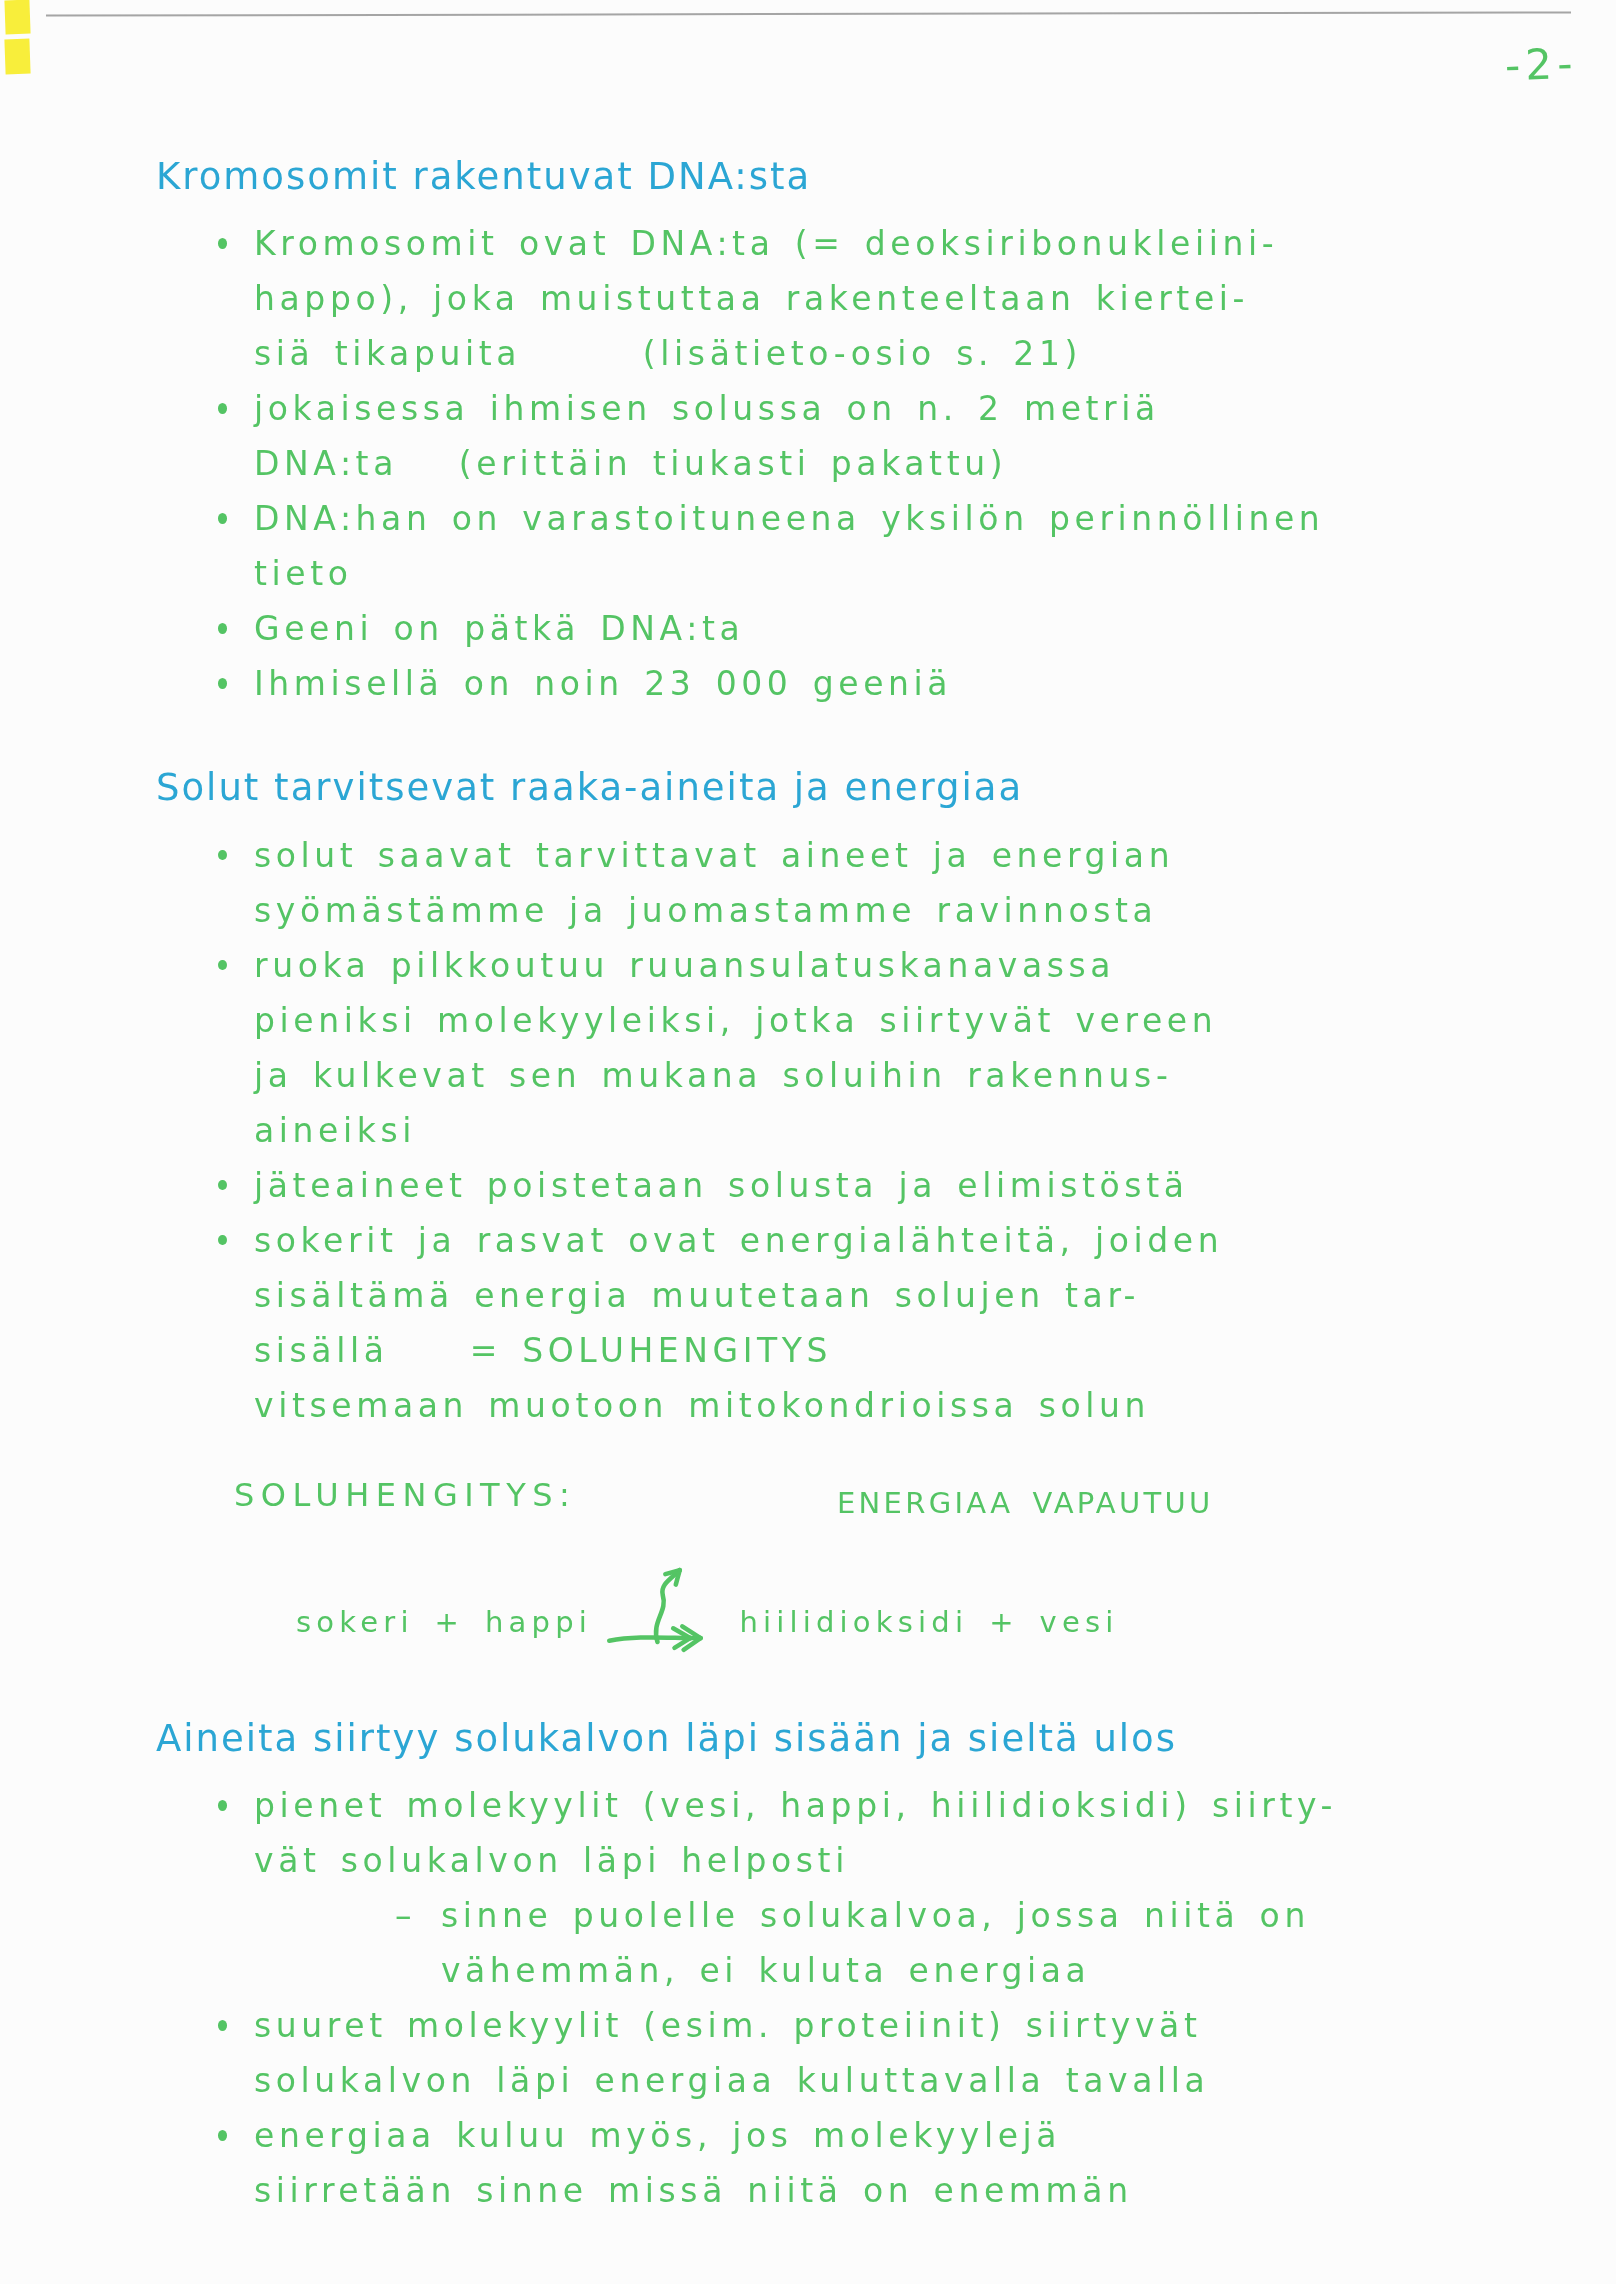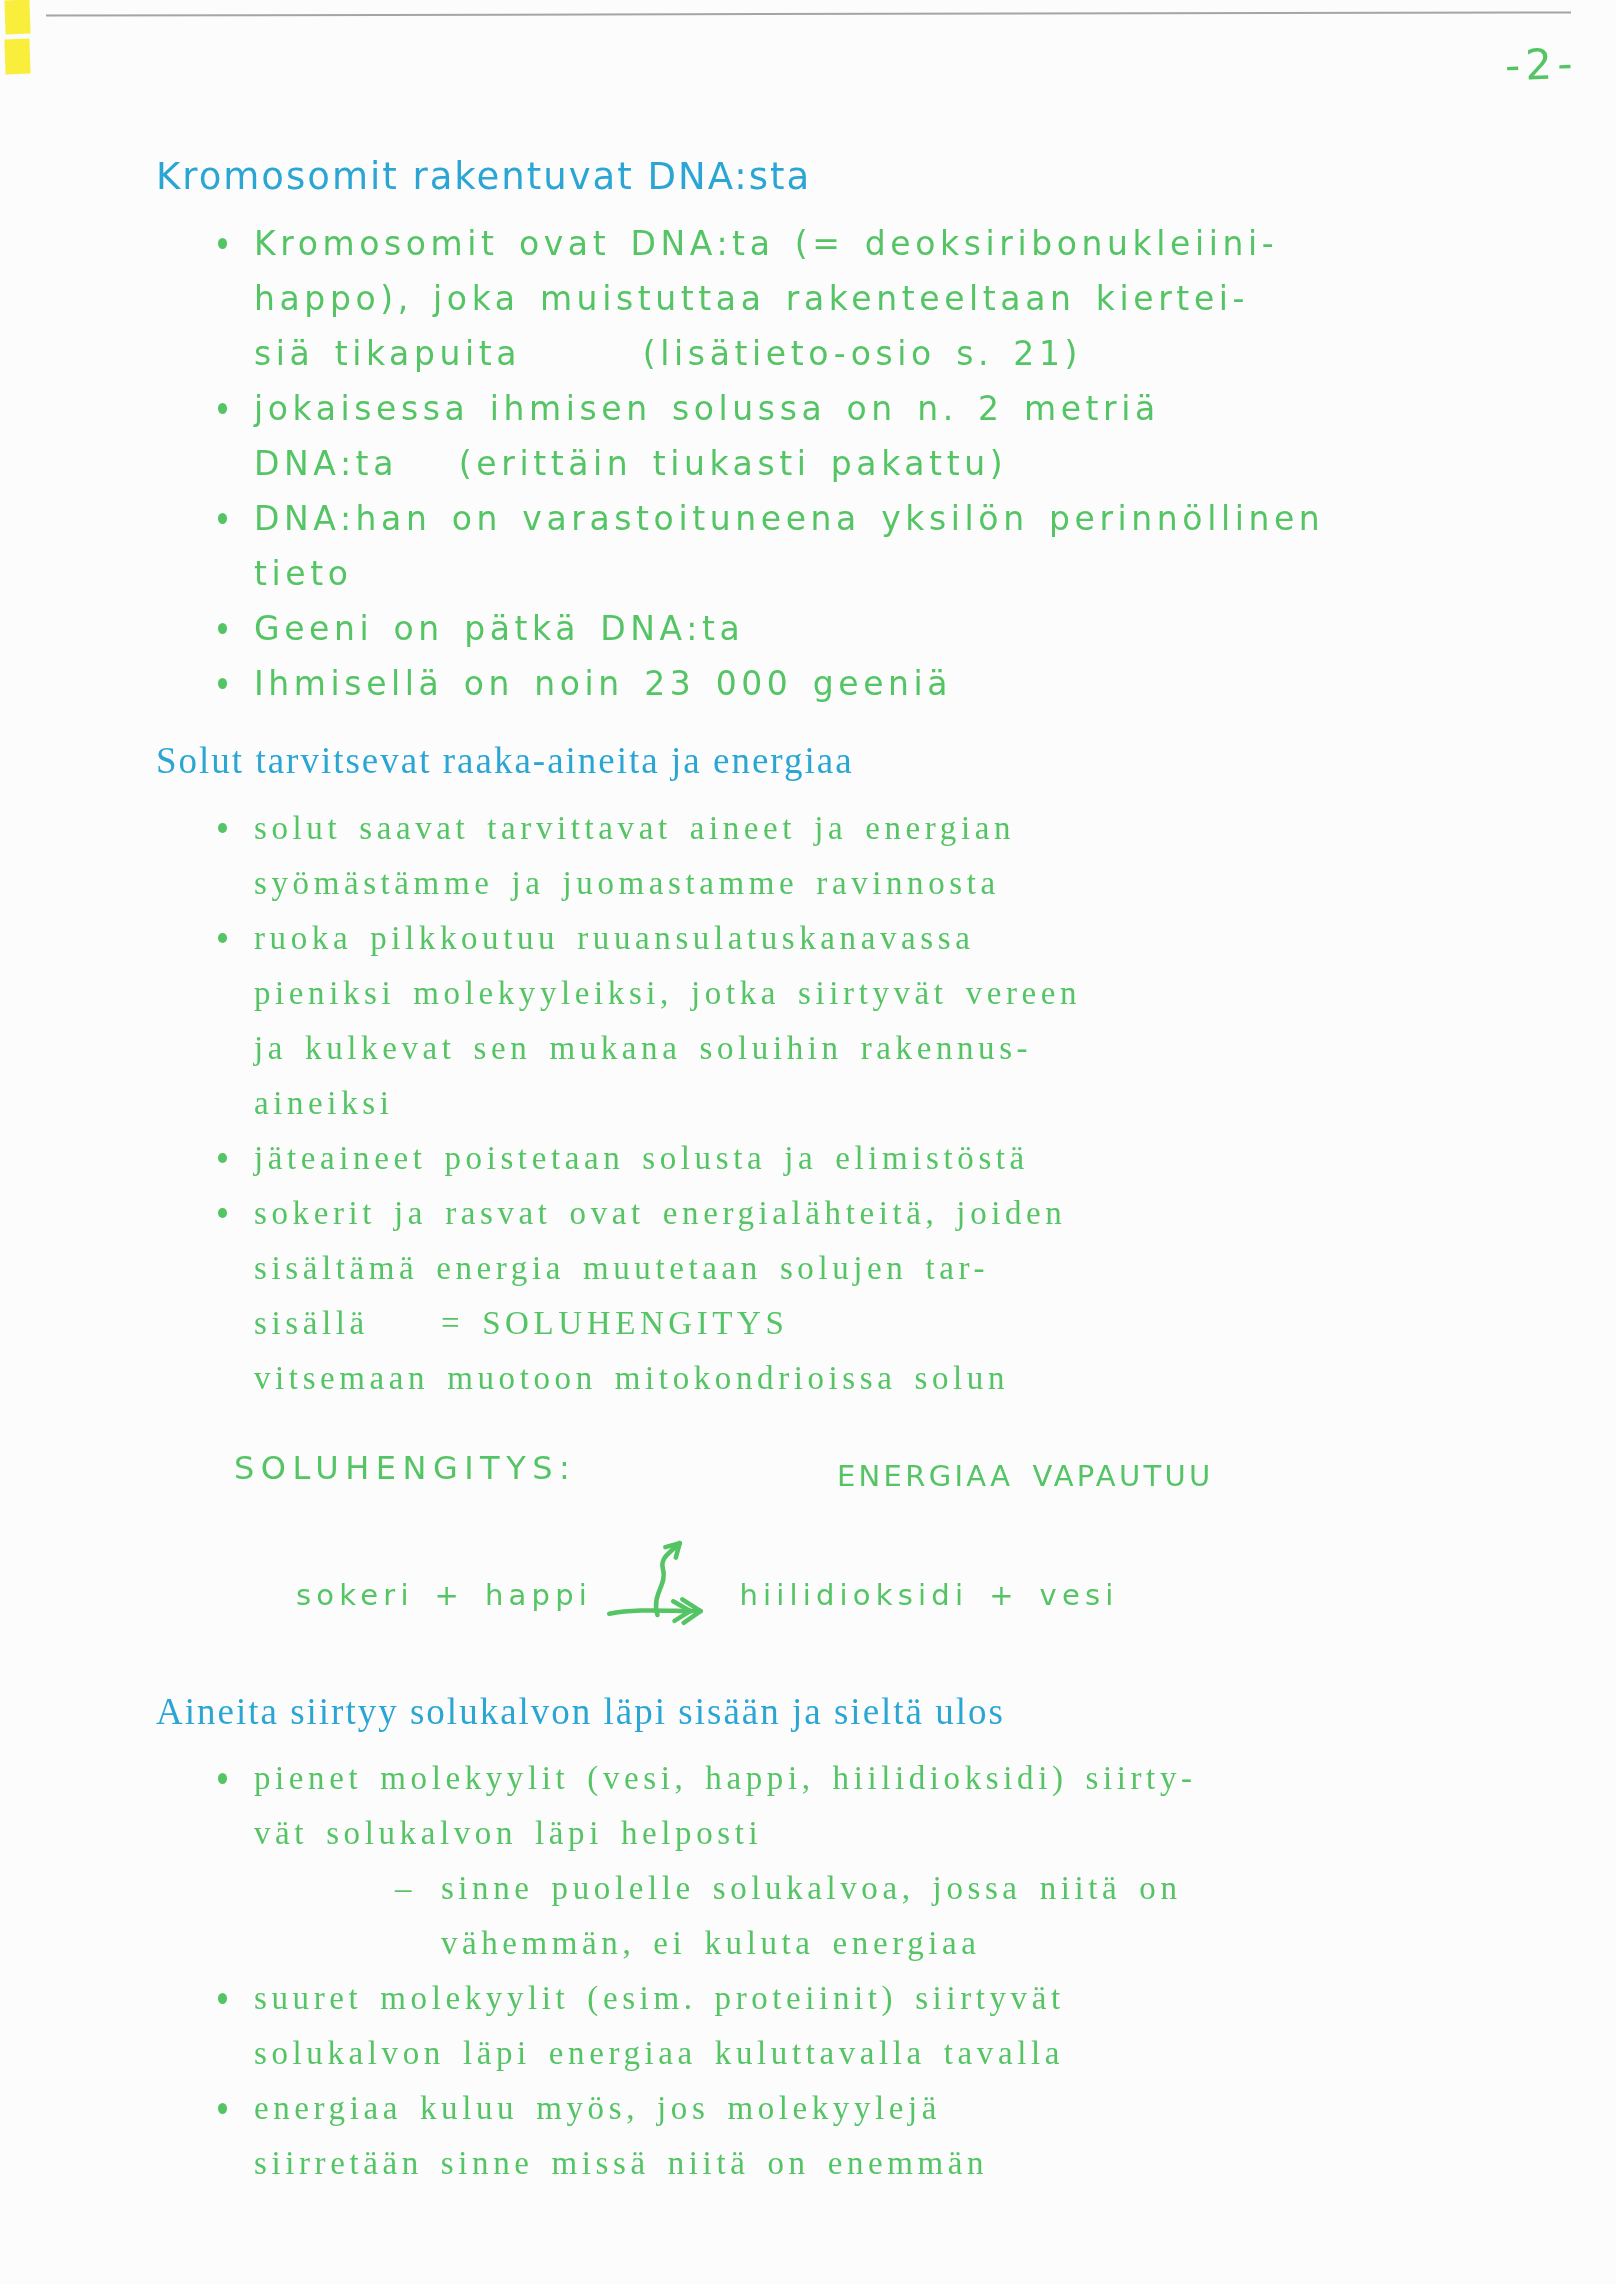--- a/index.html
+++ b/index.html
@@ -44,21 +44,21 @@
     font-size:42px;
     letter-spacing:5.2px;
     transform:rotate(-2deg);
   }
   .content{
     position:absolute;
     left:156px;top:147px;
     width:1414px;
   }
   .section{margin-top:0;}
-  .section + .section, .respiration + .section{margin-top:20px;font-family:Liberation Serif, serif;}
+  .section + .section, .respiration + .section{margin-top:47px;}
   .heading{
     color:var(--blue);
     font-size:37px;
     line-height:59px;
     letter-spacing:2px;
     margin-bottom:10.4px;
     white-space:pre;
   }
   .items{margin-left:52px;}
   .item{display:flex;align-items:flex-start;}

